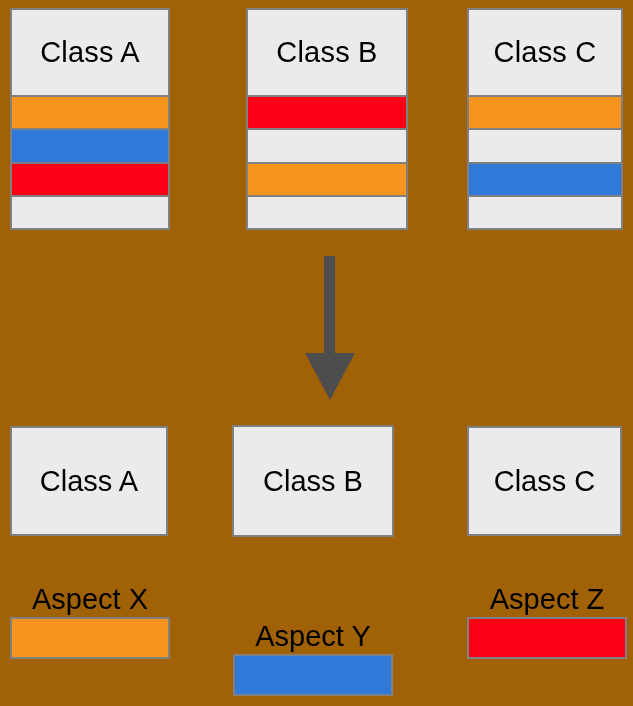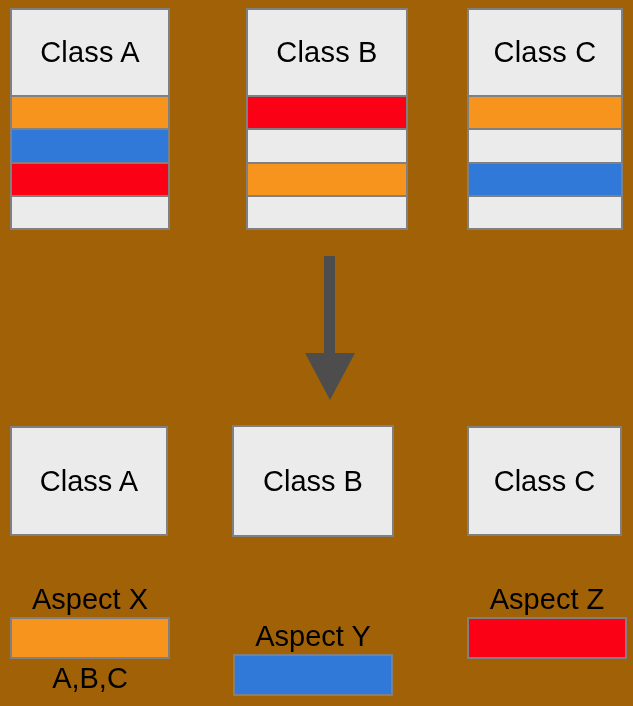--- a/index.html
+++ b/index.html
@@ -157,21 +157,20 @@
     <span>Class B</span>
   </div>
 
   <div class="class-plain" style="left:467px; top:426px; width:155px; height:110px;">
     <span>Class C</span>
   </div>
 
   <div class="legend-item" style="left:10px; top:582px; width:160px;">
     <div class="legend-title">Aspect X</div>
     <div class="legend-swatch c-orange"></div>
-    <div class="legend-members">A,B,C</div>
   </div>
 
   <div class="legend-item" style="left:233px; top:577px; width:160px;margin-top:42px;">
     <div class="legend-title">Aspect Y</div>
     <div class="legend-swatch c-blue"></div>
   </div>
 
   <div class="legend-item" style="left:467px; top:582px; width:160px;">
     <div class="legend-title">Aspect Z</div>
     <div class="legend-swatch c-red"></div>

